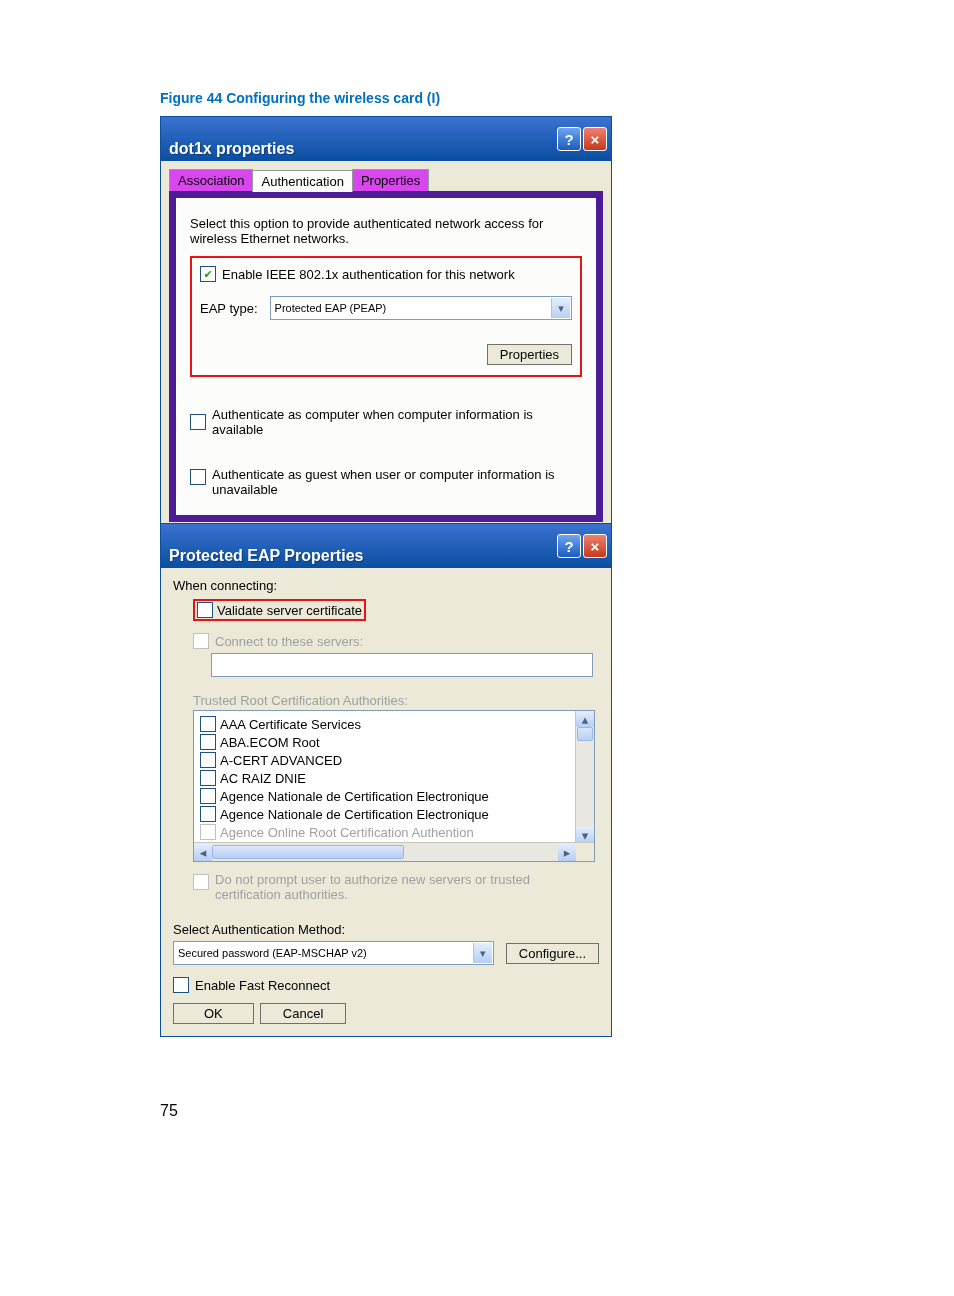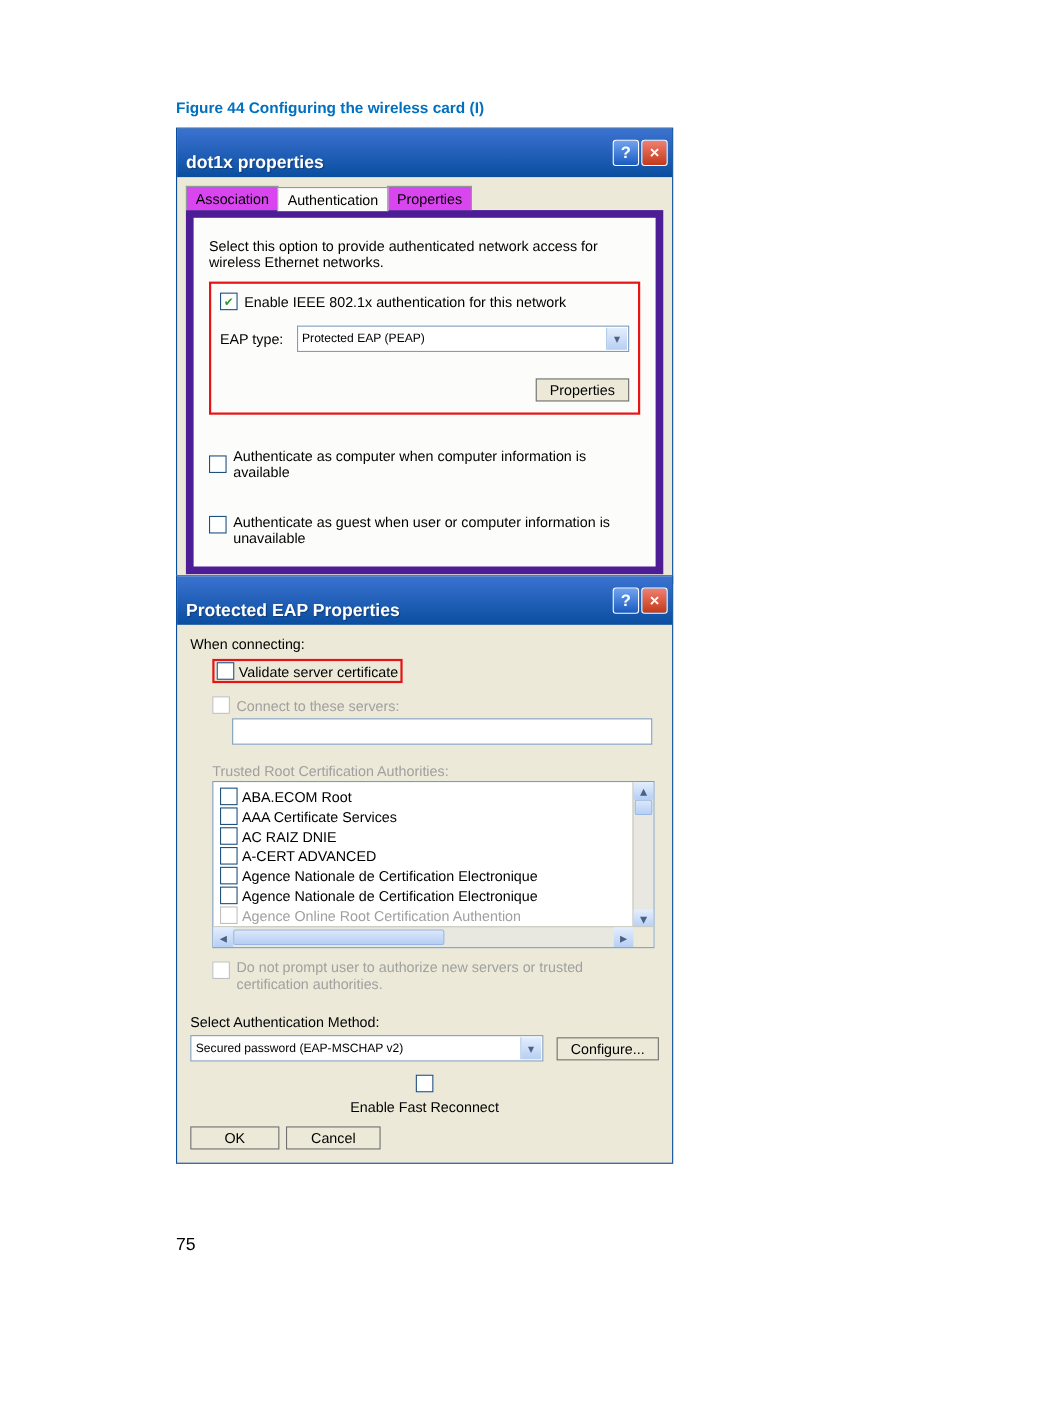--- a/index.html
+++ b/index.html
@@ -197,33 +197,33 @@
       <span class="chk" style="border-color:#c0c0c0;"></span>
       <span class="lbl">Connect to these servers:</span>
     </div>
     <div class="textfield" style="margin-left:38px; width:380px;"></div>
 
     <div class="disabled" style="padding-left:20px; margin-top:16px;">Trusted Root Certification Authorities:</div>
     <div class="listbox" style="margin-left:20px; width:400px;">
       <div class="items">
         <div class="it">
               <span class="chk"></span>
+              <span>AAA Certificate Services</span>
+            </div>
+        <div class="it">
+              <span class="chk"></span>
               <span>ABA.ECOM Root</span>
             </div>
         <div class="it">
               <span class="chk"></span>
-              <span>AAA Certificate Services</span>
+              <span>A-CERT ADVANCED</span>
             </div>
         <div class="it">
               <span class="chk"></span>
               <span>AC RAIZ DNIE</span>
-            </div>
-        <div class="it">
-              <span class="chk"></span>
-              <span>A-CERT ADVANCED</span>
             </div>
         <div class="it">
               <span class="chk"></span>
               <span>Agence Nationale de Certification Electronique</span>
             </div>
         <div class="it">
               <span class="chk"></span>
               <span>Agence Nationale de Certification Electronique</span>
             </div>
         <div class="it disabled">
@@ -253,21 +253,21 @@
 
     <div style="margin-top:20px;">Select Authentication Method:</div>
     <div class="row" style="margin-top:4px;">
       <div class="select">
         <span>Secured password (EAP-MSCHAP v2)</span>
         <span class="arrow">▾</span>
       </div>
       <span class="btn" style="margin-left:6px;">Configure...</span>
     </div>
 
-    <div class="row" style="margin-top:12px;flex-direction:column;">
+    <div class="row" style="margin-top:12px;">
       <span class="chk"></span>
       <span class="lbl">Enable Fast Reconnect</span>
     </div>
 
     <div class="footer-btns">
       <span class="btn" style="padding:2px 30px;">OK</span>
       <span class="btn" style="padding:2px 22px;">Cancel</span>
     </div>
   </div>
 </div>

